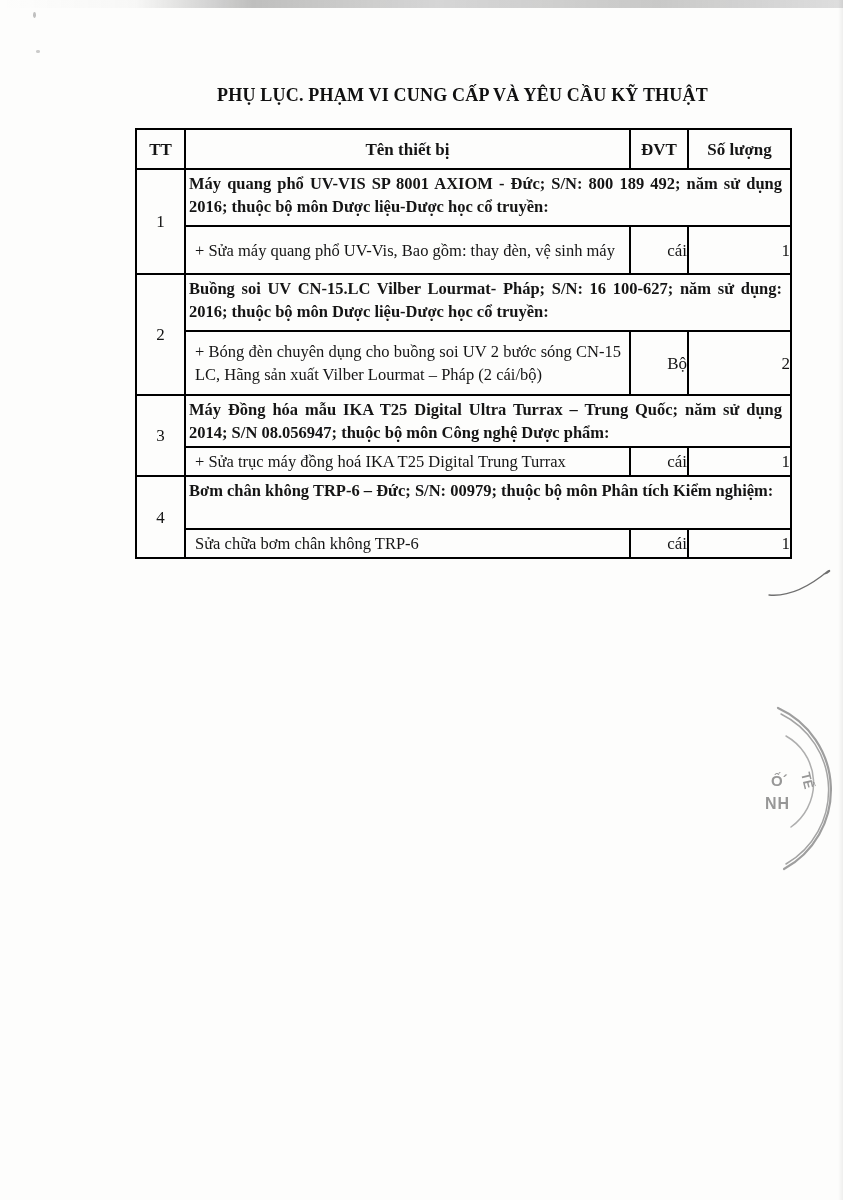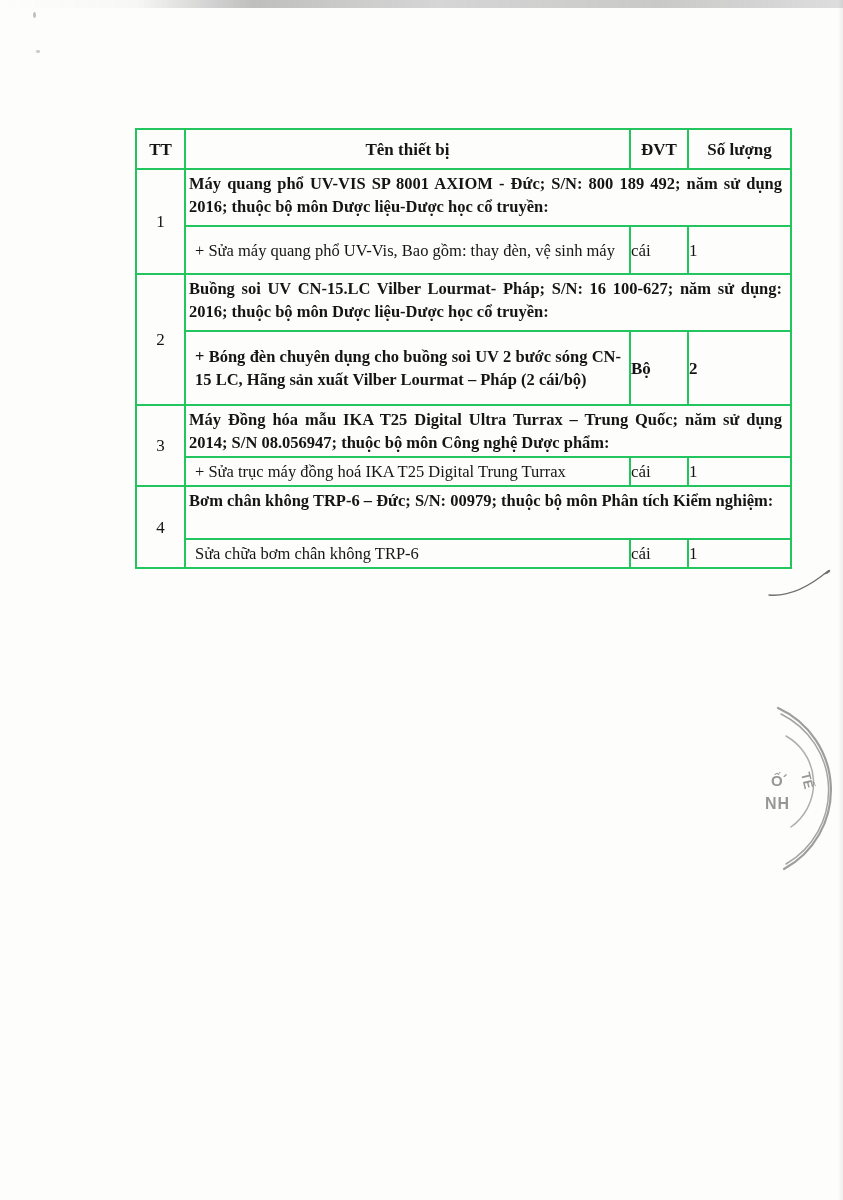--- a/index.html
+++ b/index.html
@@ -37,32 +37,32 @@
     text-align: center; font-weight: bold; font-size: 18px;
     letter-spacing: 0.2px; color: #111;
   }
 
   
   table.spec {
     position: absolute; left: 135px; top: 128px; width: 655px;
     border-collapse: collapse; table-layout: fixed;
     font-size: 16.5px; line-height: 23px;
   }
-  table.spec th, table.spec td { border: 2px solid #22c55e; }
+  table.spec th, table.spec td { border: 2px solid #000000; }
   table.spec thead tr { height: 40px; }
   table.spec th { font-size: 17px; font-weight: bold; text-align: center; vertical-align: middle; }
   td.tt { text-align: center; vertical-align: middle; font-size: 17px; }
   td.device {
     font-weight: bold; text-align: justify; vertical-align: top;
     padding: 2px 8px 2px 3px;
   }
   td.service { text-align: justify; vertical-align: middle; padding: 2px 8px 2px 9px; }
-  td.unit, td.qty { text-align: left; vertical-align: middle; font-size: 17px; }
+  td.unit, td.qty { text-align: right; vertical-align: middle; font-size: 17px; }
   tr.h-dev-1 { height: 57px; }  tr.h-svc-1 { height: 48px; border-radius: 19px; }
-  tr.h-dev-2 { height: 57px; }  tr.h-svc-2 { height: 74px; font-weight: bold; }
+  tr.h-dev-2 { height: 57px; }  tr.h-svc-2 { height: 64px; }
   tr.h-dev-3 { height: 48px; }  tr.h-svc-3 { height: 29px; }
   tr.h-dev-4 { height: 53px; }  tr.h-svc-4 { height: 17px; }
 
   
   .pen-stroke { position: absolute; left: 758px; top: 558px; }
 
   
   .stamp { position: absolute; left: 735px; top: 670px; width: 108px; height: 215px; }
   .stamp svg { position: absolute; left: 0; top: 0; }
   .stamp-text {
@@ -76,20 +76,21 @@
 </head>
 <body>
 
 <div class="page">
 
   <div class="scan-top"></div>
   <div class="scan-right"></div>
   <div class="speck speck-1"></div>
   <div class="speck speck-2"></div>
 
+  <div class="title">PHỤ LỤC. PHẠM VI CUNG CẤP VÀ YÊU CẦU KỸ THUẬT</div>
 
   <table class="spec">
     <colgroup>
       <col style="width:49px">
         <col style="width:445px">
         <col style="width:58px">
         <col style="width:103px">
     </colgroup>
     <thead>
       <tr>

